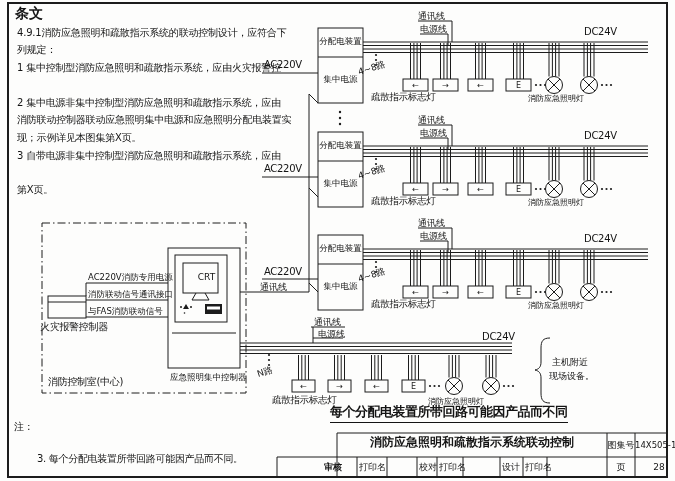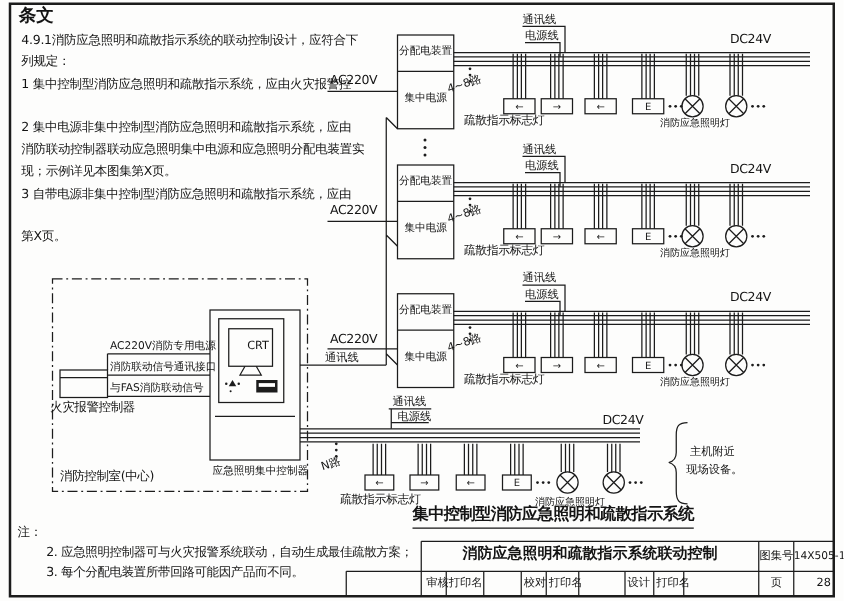--- a/index.html
+++ b/index.html
@@ -207,32 +207,31 @@
 
   <div class="lbl s9" style="left:314px;top:317px;">通讯线</div>
   <div class="lbl s9" style="left:318px;top:329px;">电源线</div>
   <div class="lbl s9 rot" style="left:259px;top:369px;">N路</div>
   <div class="lbl s10" style="left:482px;top:331px;">DC24V</div>
   <div class="lbl s95" style="left:272px;top:395px;">疏散指示标志灯</div>
   <div class="lbl s8" style="left:428px;top:397px;">消防应急照明灯</div>
   <div class="lbl s9" style="left:552px;top:357px;">主机附近</div>
   <div class="lbl s9" style="left:549px;top:371px;">现场设备。</div>
 
-  <div class="lbl caption" style="left:330px;top:405px;">集中控制型消防应急照明和疏散指示系统</div>
+  <div class="lbl caption" style="left:330px;top:405px;">每个分配电装置所带回路可能因产品而不同</div>
 
   <div class="lbl s10" style="left:14px;top:421px;">注：</div>
-  <div class="lbl s10" style="left:37px;top:437px;">2. 应急照明控制器可与火灾报警系统联动，自动生成最佳疏散方案；</div>
   <div class="lbl s10" style="left:37px;top:453px;">3. 每个分配电装置所带回路可能因产品而不同。</div>
 
   <div class="lbl figref ctr" style="left:277px;top:461px;width:60px;margin-top:44px;">4.9.1图示1</div>
 
   <div class="lbl tb-title ctr" style="left:339px;top:436px;width:266px;">消防应急照明和疏散指示系统联动控制</div>
   <div class="lbl s9 ctr" style="left:607px;top:440px;width:28px;">图集号</div>
   <div class="lbl s85 ctr" style="left:635px;top:441px;width:32px;">14X505-1</div>
-  <div class="lbl s9" style="left:341px;top:462px;">审核</div>
+  <div class="lbl s9" style="left:324px;top:462px;font-weight:bold;">审核</div>
   <div class="lbl s9" style="left:359px;top:462px;">打印名</div>
   <div class="lbl s9" style="left:419px;top:462px;">校对</div>
   <div class="lbl s9" style="left:439px;top:462px;">打印名</div>
   <div class="lbl s9" style="left:502px;top:462px;">设计</div>
   <div class="lbl s9" style="left:525px;top:462px;">打印名</div>
   <div class="lbl s9 ctr" style="left:607px;top:462px;width:28px;">页</div>
   <div class="lbl s9 ctr" style="left:635px;top:462px;width:48px;">28</div>
 
 </div>
 

